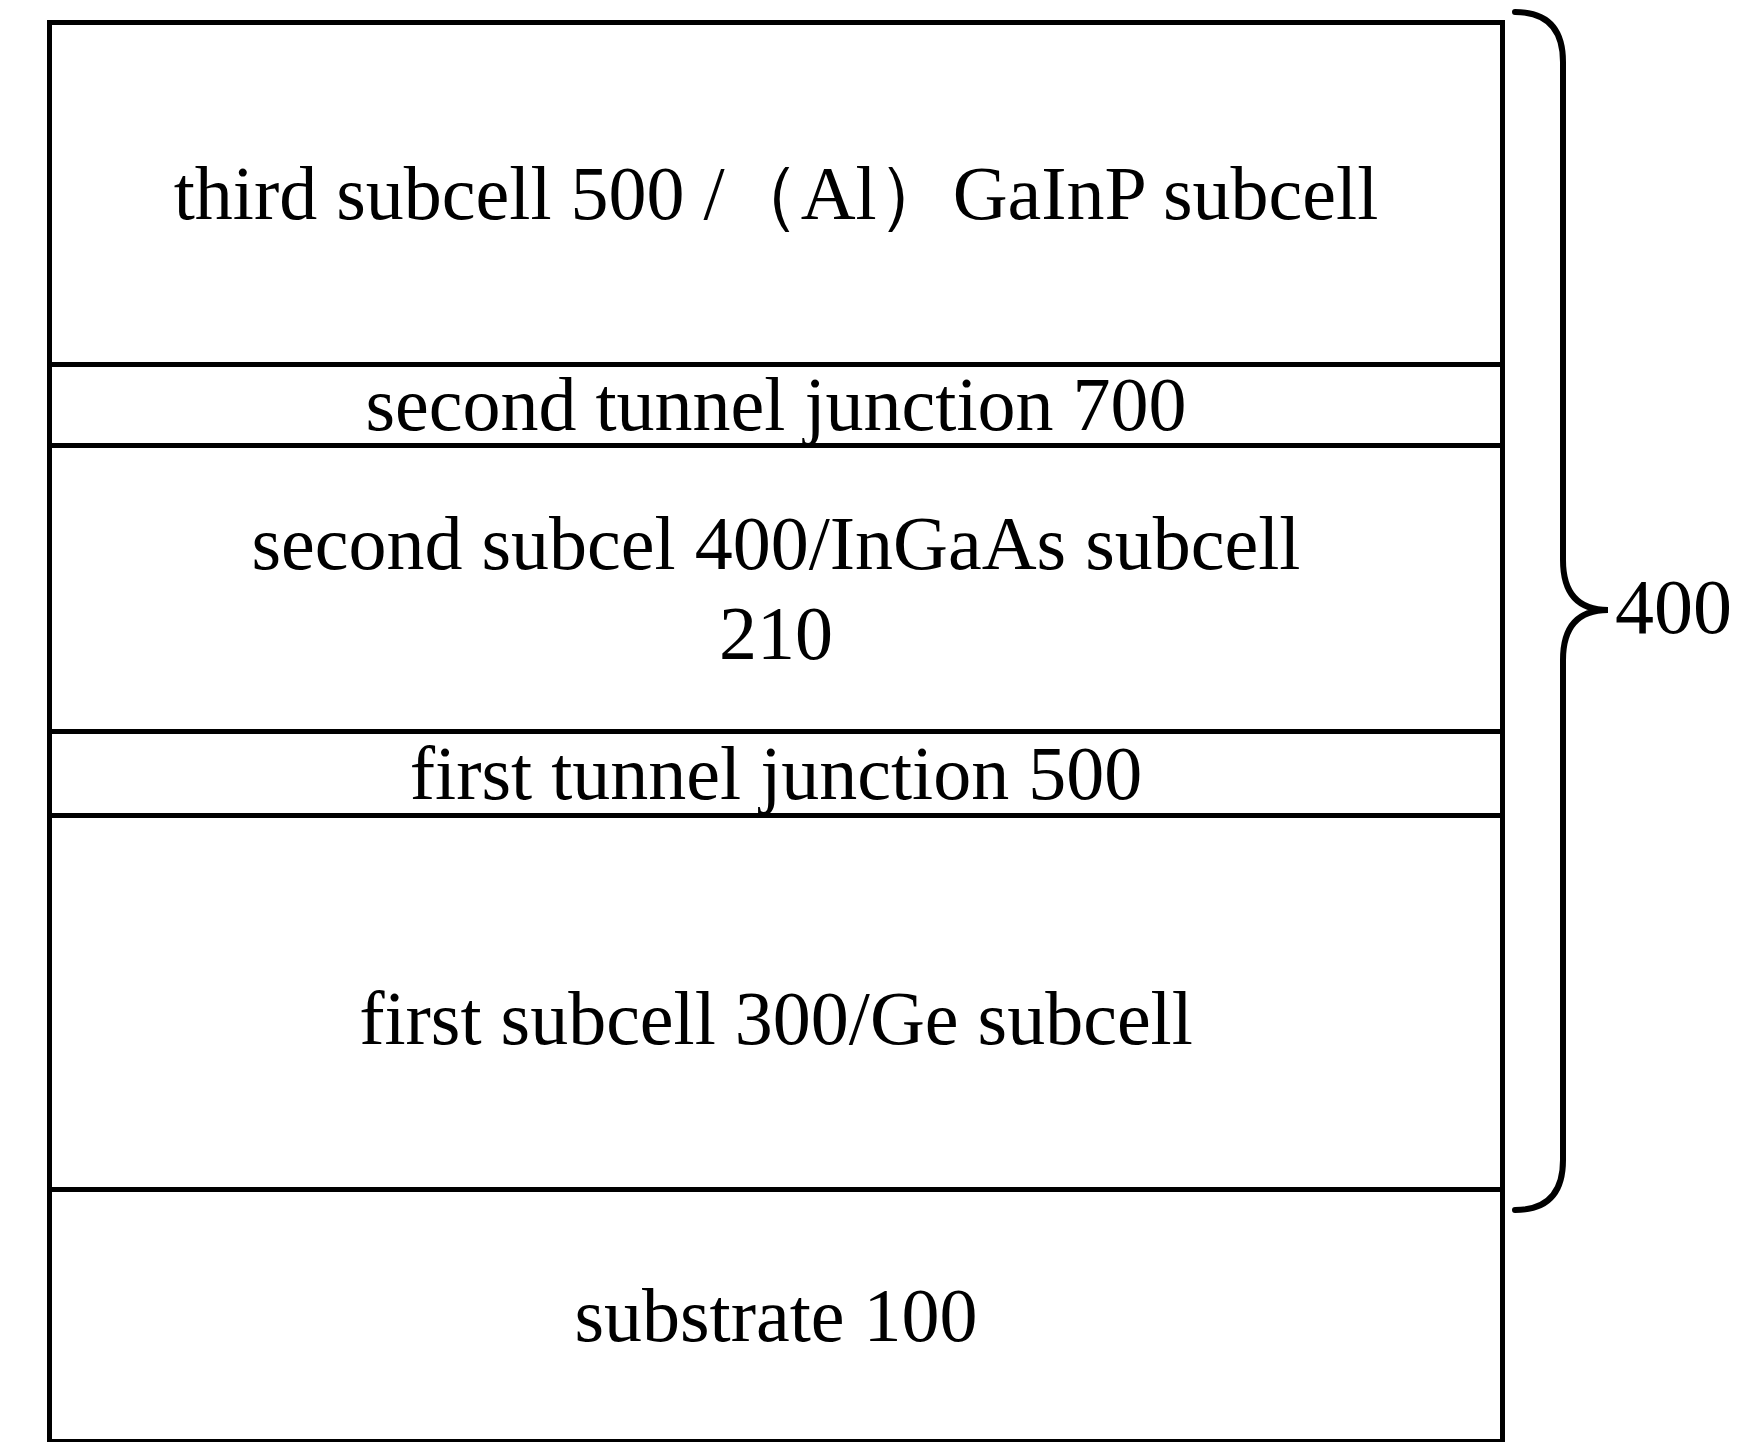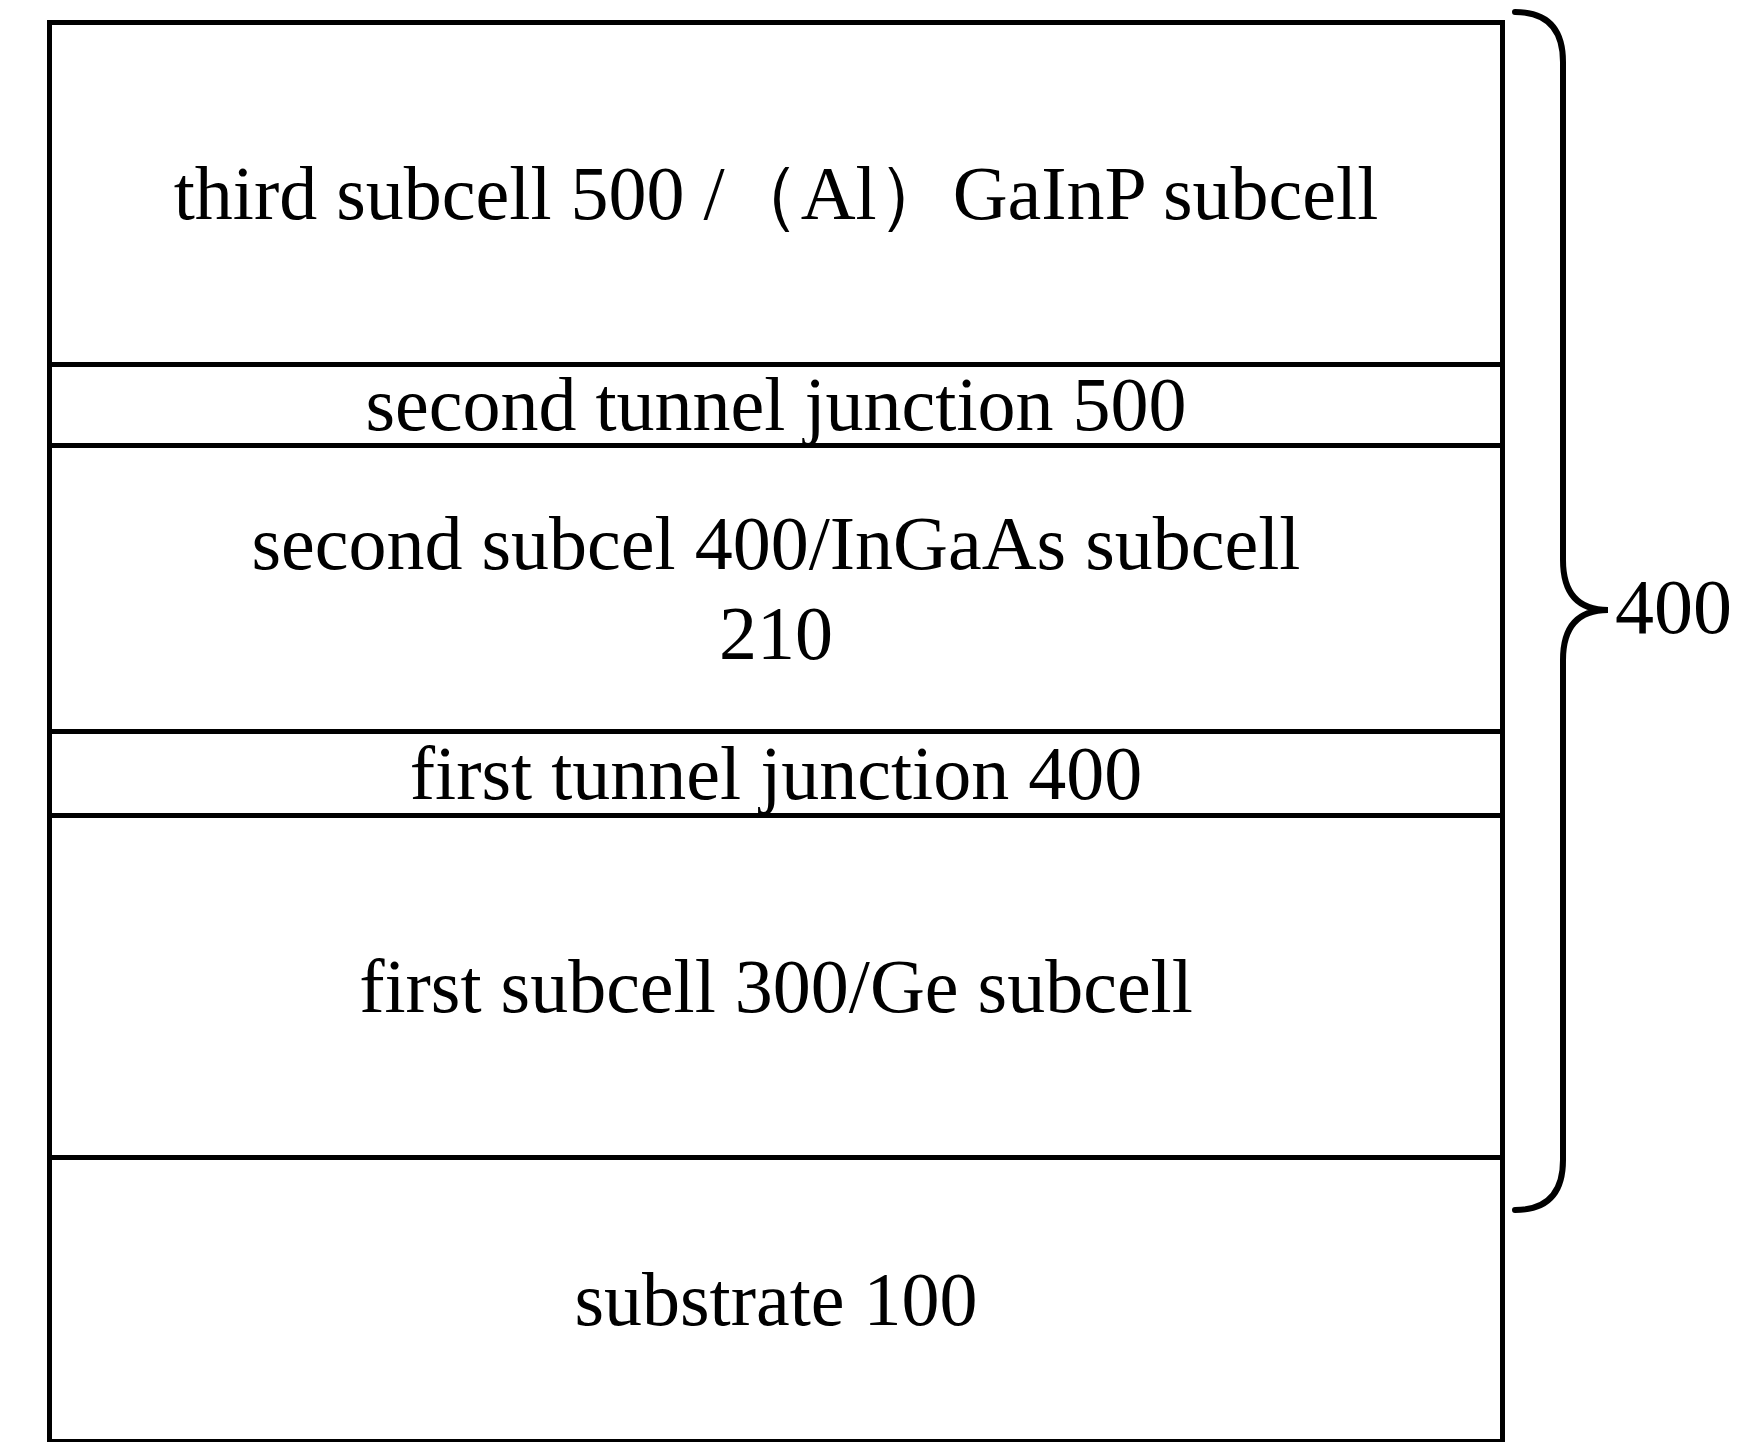--- a/index.html
+++ b/index.html
@@ -40,21 +40,21 @@
     line-height: 1.18;
     white-space: nowrap;
   }
   .layer:last-child {
     border-bottom: none;
   }
   .layer-tall-1  { height: 342px; }
   .layer-thin-1  { height: 81px;  }
   .layer-tall-2  { height: 286px; }
   .layer-thin-2  { height: 84px;  }
-  .layer-tall-3  { height: 342px; }
+  .layer-tall-3  { height: 342px; margin-top: 32px; }
   .layer-substrate { flex: 1; }
   .brace-svg {
     position: absolute;
     left: 1500px;
     top: 0px;
     width: 150px;
     height: 1260px;
   }
   .brace-label {
     position: absolute;
@@ -70,30 +70,30 @@
 
 <div class="stage">
 
   <div class="stack">
 
     <div class="layer layer-tall-1">
       <span>third subcell 500 /（Al）GaInP subcell</span>
     </div>
 
     <div class="layer layer-thin-1">
-      <span>second tunnel junction 500</span>
+      <span>second tunnel junction 700</span>
     </div>
 
     <div class="layer layer-tall-2">
       <span>second subcel 400/InGaAs subcell</span>
       <span>210</span>
     </div>
 
     <div class="layer layer-thin-2">
-      <span>first tunnel junction 400</span>
+      <span>first tunnel junction 500</span>
     </div>
 
     <div class="layer layer-tall-3">
       <span>first subcell 300/Ge subcell</span>
     </div>
 
     <div class="layer layer-substrate">
       <span>substrate 100</span>
     </div>
 

